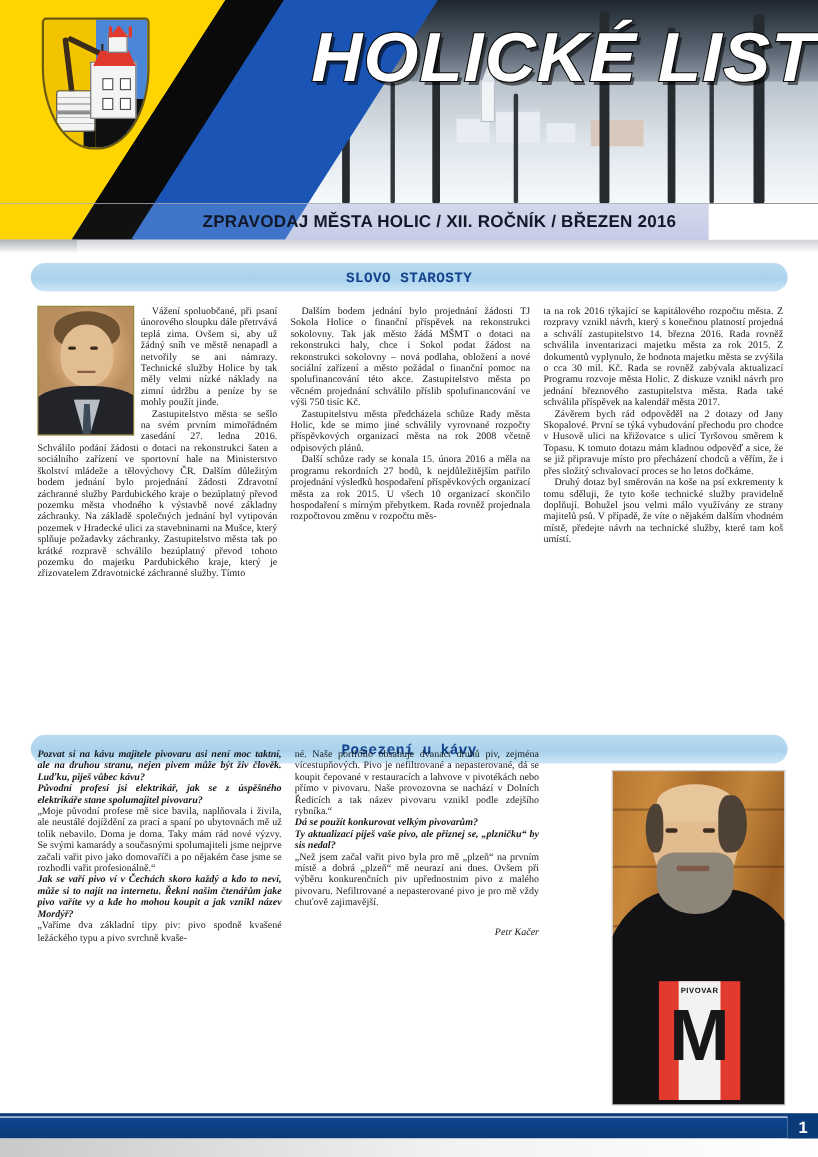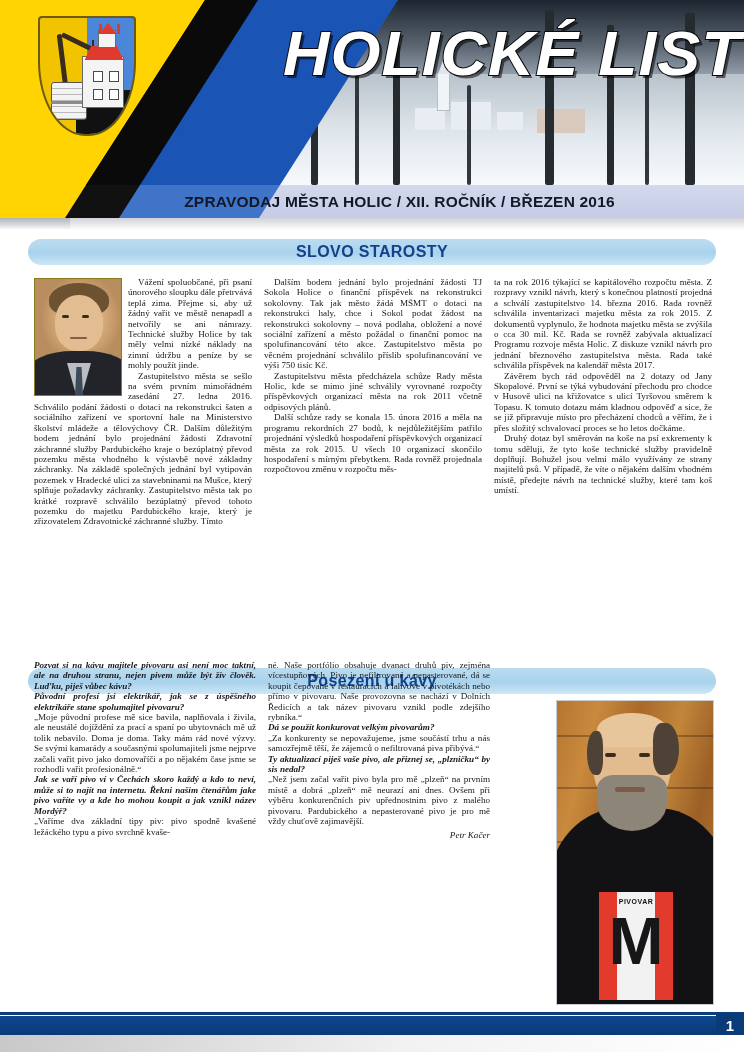--- a/index.html
+++ b/index.html
@@ -62,21 +62,21 @@
     color:#ffffff;
     -webkit-text-stroke:2px #0d0d0d;
     paint-order:stroke fill;
     text-shadow:3px 3px 0 rgba(0,0,0,.55);
     white-space:nowrap;
     transform:scaleX(1.02);
     transform-origin:left center;
   }
   
   .subbar{
-    position:absolute;left:0;top:185px;width:744px;height:33px;
+    position:absolute;left:0;top:185px;width:644px;height:33px;
     background:linear-gradient(to bottom,#c9cfe8 0%,#cdd3ea 45%,#b9c1e0 100%);
     overflow:hidden;
     text-decoration:underline;
   }
   .subbar .sb-yellow{
     position:absolute;left:0;top:0;height:33px;width:160px;background:#FFD400;
     clip-path:polygon(0 0, 86px 0, 65px 33px, 0 33px);
   }
   .subbar .sb-blue{
     position:absolute;left:0;top:0;height:33px;width:330px;background:#3f74c8;
@@ -106,42 +106,42 @@
     background:linear-gradient(to bottom,rgba(120,125,135,.35),rgba(255,255,255,0));}
 
   
   .sect{
     position:absolute;left:28px;width:688px;height:26px;
     background:linear-gradient(to bottom,#bcdcf0 0%,#a9d2ec 55%,#cde7f6 100%);
     border-radius:13px;
     display:flex;align-items:center;justify-content:center;
   }
   .sect span{
-    font-family:Liberation Sans, sans-serif;
-    font-weight:bold;font-size:16px;letter-spacing:.4px;color:#13418c;
+    font-family:Liberation Mono, monospace;
+    font-weight:bold;font-size:13px;letter-spacing:.4px;color:#13418c;
   }
   #sect-slovo{top:239px;}
   #sect-kava{top:668px;}
 
   
   .cols{position:absolute;display:flex;gap:12px;}
   .col{width:222px;}
   #slovo-cols{left:34px;top:277px;width:678px;}
-  #kava-cols{left:34px;top:660px;width:678px;}
+  #kava-cols{left:34px;top:680px;width:678px;}
   .col p{
     margin:0;
     font-family:"Liberation Serif", serif;
     font-size:9.1px;line-height:10.4px;
     text-align:justify;text-indent:10px;
     hyphens:auto;-webkit-hyphens:auto;
     color:#15181c;
   }
   .col p.noind{text-indent:0;}
   .col p.q{font-style:italic;font-weight:bold;text-indent:0;}
-  .col p.sig{text-align:right;font-style:italic;text-indent:0;margin-top:3px;}
+  .col p.sig{text-align:right;font-style:italic;text-indent:0;margin-top:16px;}
 
   
   .mayor-photo{
     float:left;width:88px;height:118px;margin:1px 6px 2px 0;
     background:
       radial-gradient(ellipse 40px 44px at 46px 40px,#e8c59b 0%,#d8ab79 55%,#b98e5f 100%),
       linear-gradient(to bottom,#c9a829 0%,#b99b22 42%,#6b5e16 64%,#2a2a2a 100%);
     background-blend-mode:normal;
     position:relative;overflow:hidden;
     border:1px solid #8a7a20;
@@ -324,27 +324,27 @@
       <div class="mayor-photo">
         <div class="hair"></div>
         <div class="face"></div>
         <div class="eyeL"></div>
         <div class="eyeR"></div>
         <div class="mouth"></div>
         <div class="suit"></div>
         <div class="shirt"></div>
         <div class="tie"></div>
       </div>
-      <p>Vážení spoluobčané, při psaní únorového sloupku dále přetrvává teplá zima. Přejme si, aby už žádný vařit ve městě nenapadl a netvořily se ani námrazy. Technické služby Holice by tak měly velmi nízké náklady na zimní údržbu a peníze by se mohly použít jinde.</p>
+      <p>Vážení spoluobčané, při psaní únorového sloupku dále přetrvává teplá zima. Ovšem si, aby už žádný sníh ve městě nenapadl a netvořily se ani námrazy. Technické služby Holice by tak měly velmi nízké náklady na zimní údržbu a peníze by se mohly použít jinde.</p>
       <p>Zastupitelstvo města se sešlo na svém prvním mimořádném zasedání 27. ledna 2016. Schválilo podání žádosti o dotaci na rekonstrukci šaten a sociálního zařízení ve sportovní hale na Ministerstvo školství mládeže a tělovýchovy ČR. Dalším důležitým bodem jednání bylo projednání žádosti Zdravotní záchranné služby Pardubického kraje o bezúplatný převod pozemku města vhodného k výstavbě nové základny záchranky. Na základě společných jednání byl vytipován pozemek v Hradecké ulici za stavebninami na Mušce, který splňuje požadavky záchranky. Zastupitelstvo města tak po krátké rozpravě schválilo bezúplatný převod tohoto pozemku do majetku Pardubického kraje, který je zřizovatelem Zdravotnické záchranné služby. Tímto</p>
     </div>
 
     <div class="col">
       <p>Dalším bodem jednání bylo projednání žádosti TJ Sokola Holice o finanční příspěvek na rekonstrukci sokolovny. Tak jak město žádá MŠMT o dotaci na rekonstrukci haly, chce i Sokol podat žádost na rekonstrukci sokolovny – nová podlaha, obložení a nové sociální zařízení a město požádal o finanční pomoc na spolufinancování této akce. Zastupitelstvo města po věcném projednání schválilo příslib spolufinancování ve výši 750 tisíc Kč.</p>
-      <p>Zastupitelstvu města předcházela schůze Rady města Holic, kde se mimo jiné schválily vyrovnané rozpočty příspěvkových organizací města na rok 2011 včetně odpisových plánů.</p>
+      <p>Zastupitelstvu města předcházela schůze Rady města Holic, kde se mimo jiné schválily vyrovnané rozpočty příspěvkových organizací města na rok 2008 včetně odpisových plánů.</p>
       <p>Další schůze rady se konala 15. února 2016 a měla na programu rekordních 27 bodů, k nejdůležitějším patřilo projednání výsledků hospodaření příspěvkových organizací města za rok 2015. U všech 10 organizací skončilo hospodaření s mírným přebytkem. Rada rovněž projednala rozpočtovou změnu v rozpočtu měs-</p>
     </div>
 
     <div class="col">
       <p class="noind">ta na rok 2016 týkající se kapitálového rozpočtu města. Z rozpravy vznikl návrh, který s konečnou platností projedná a schválí zastupitelstvo 14. března 2016. Rada rovněž schválila inventarizaci majetku města za rok 2015. Z dokumentů vyplynulo, že hodnota majetku města se zvýšila o cca 30 mil. Kč. Rada se rovněž zabývala aktualizací Programu rozvoje města Holic. Z diskuze vznikl návrh pro jednání březnového zastupitelstva města. Rada také schválila příspěvek na kalendář města 2017.</p>
       <p>Závěrem bych rád odpověděl na 2 dotazy od Jany Skopalové. První se týká vybudování přechodu pro chodce v Husově ulici na křižovatce s ulicí Tyršovou směrem k Topasu. K tomuto dotazu mám kladnou odpověď a sice, že se již připravuje místo pro přecházení chodců a věřím, že i přes složitý schvalovací proces se ho letos dočkáme.</p>
       <p>Druhý dotaz byl směrován na koše na psí exkrementy k tomu sděluji, že tyto koše technické služby pravidelně doplňují. Bohužel jsou velmi málo využívány ze strany majitelů psů. V případě, že víte o nějakém dalším vhodném místě, předejte návrh na technické služby, které tam koš umístí.</p>
     </div>
 
   </div>
@@ -359,23 +359,22 @@
       <p class="q">Pozvat si na kávu majitele pivovaru asi není moc taktní, ale na druhou stranu, nejen pivem může být živ člověk. Luďku, piješ vůbec kávu?</p>
       <p class="q">Původní profesí jsi elektrikář, jak se z úspěšného elektrikáře stane spolumajitel pivovaru?</p>
       <p class="noind">„Moje původní profese mě sice bavila, naplňovala i živila, ale neustálé dojíždění za prací a spaní po ubytovnách mě už tolik nebavilo. Doma je doma. Taky mám rád nové výzvy. Se svými kamarády a současnými spolumajiteli jsme nejprve začali vařit pivo jako domovaříči a po nějakém čase jsme se rozhodli vařit profesionálně.“</p>
       <p class="q">Jak se vaří pivo ví v Čechách skoro každý a kdo to neví, může si to najít na internetu. Řekni našim čtenářům jake pivo vaříte vy a kde ho mohou koupit a jak vznikl název Mordýř?</p>
       <p class="noind">„Vaříme dva základní tipy piv: pivo spodně kvašené ležáckého typu a pivo svrchně kvaše-</p>
     </div>
 
     <div class="col">
       <p class="noind">né. Naše portfólio obsahuje dvanact druhů piv, zejména vícestupňových. Pivo je nefiltrované a nepasterované, dá se koupit čepované v restauracích a lahvove v pivotékách nebo přímo v pivovaru. Naše provozovna se nachází v Dolních Ředicích a tak název pivovaru vznikl podle zdejšího rybníka.“</p>
       <p class="q">Dá se použít konkurovat velkým pivovarům?</p>
-      <p class="noind">„Za konkurenty se nepovažujeme, jsme součástí trhu a nás samozřejmě těší, že zájemců o nefiltrovaná piva přibývá.“</p>
       <p class="q">Ty aktualizací piješ vaše pivo, ale přiznej se, „plzničku“ by sis nedal?</p>
-      <p class="noind">„Než jsem začal vařit pivo byla pro mě „plzeň“ na prvním místě a dobrá „plzeň“ mě neurazí ani dnes. Ovšem při výběru konkurenčních piv upřednostnim pivo z malého pivovaru. Pardubického a nepasterované pivo je pro mě vždy chuťově zajimavější.</p>
+      <p class="noind">„Než jsem začal vařit pivo byla pro mě „plzeň“ na prvním místě a dobrá „plzeň“ mě neurazí ani dnes. Ovšem při výběru konkurenčních piv upřednostnim pivo z malého pivovaru. Nefiltrované a nepasterované pivo je pro mě vždy chuťově zajimavější.</p>
       <p class="sig">Petr Kačer</p>
     </div>
 
   </div>
 
   <div class="brewer-photo">
     <div class="plank" style="top:34px;"></div>
     <div class="plank" style="top:86px;"></div>
     <div class="plank" style="top:140px;"></div>
     <div class="plank" style="top:196px;"></div>

